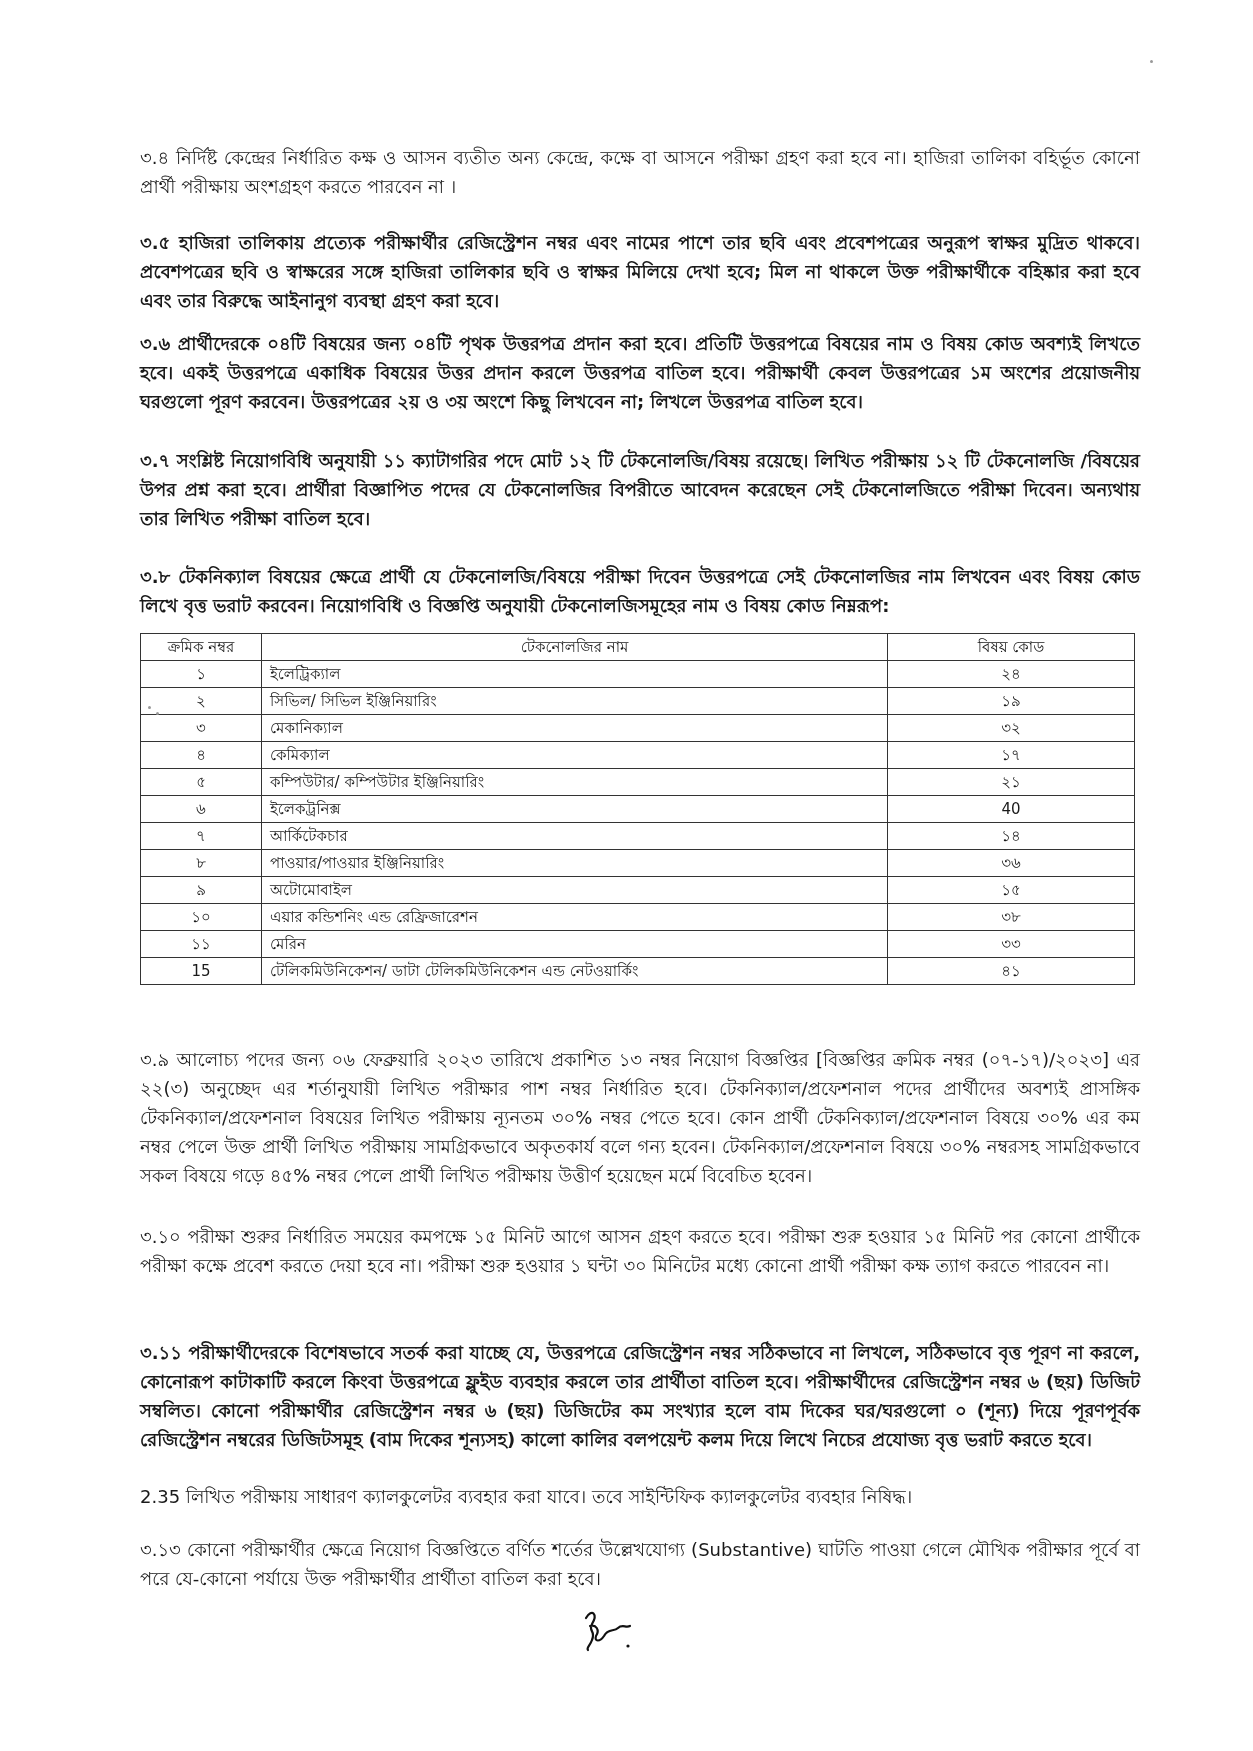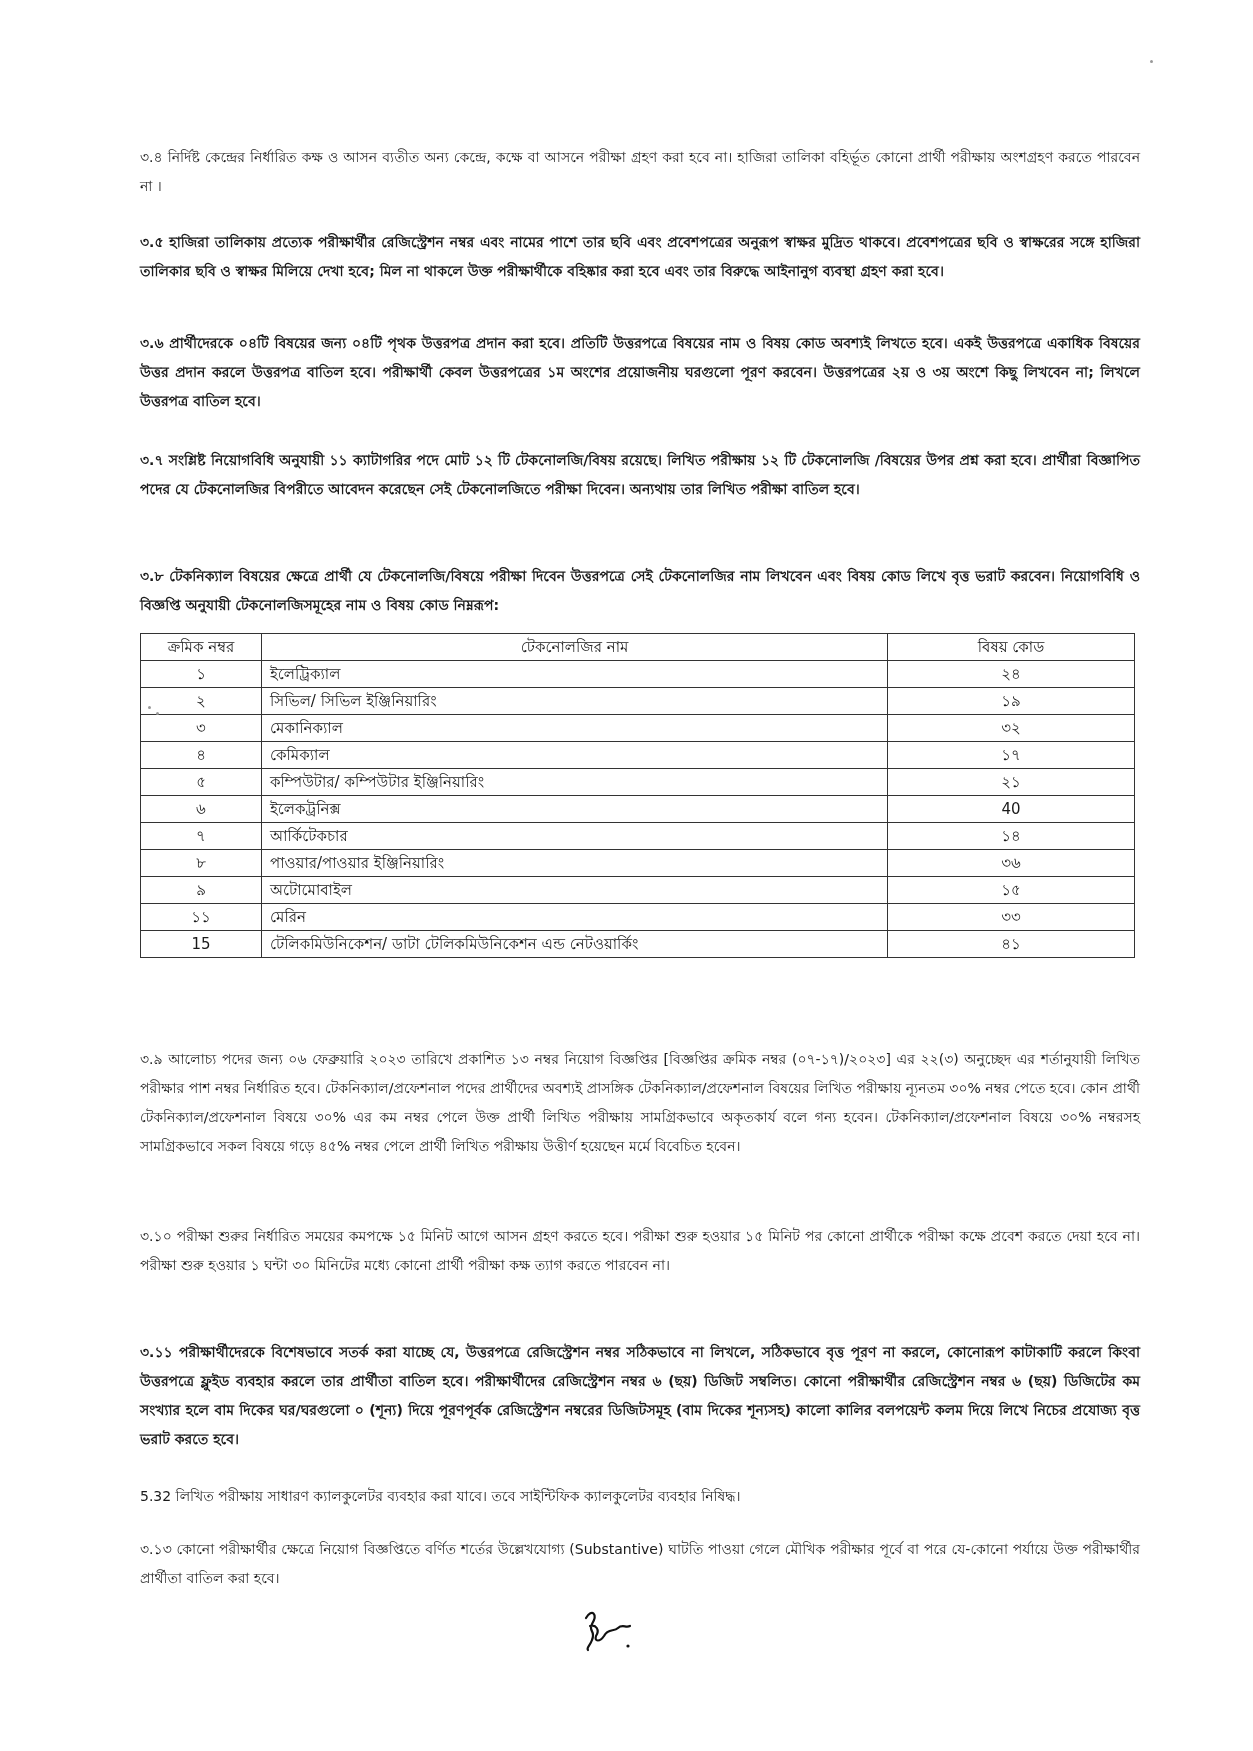--- a/index.html
+++ b/index.html
@@ -4,21 +4,21 @@
   <style>
     html, body { margin: 0; padding: 0; background: #ffffff; }
     body {
       width: 1253px; height: 1751px; position: relative; overflow: hidden;
       font-family: "DejaVu Sans", "Liberation Sans", sans-serif;
       color: #1a1a1a;
     }
     .page { position: absolute; left: 0; top: 0; width: 1253px; height: 1751px; }
     .para {
       position: absolute; left: 140px; width: 1000px;
-      font-size: 14px; line-height: 29px; text-align: justify;
+      font-size: 18px; line-height: 29px; text-align: justify;
       margin: 0;
     }
     .para.bold { font-weight: bold; margin-top: 16px; }
     .tbl {
       position: absolute; left: 140px; top: 633px; width: 995px;
       border-collapse: collapse; font-size: 15px;
     }
     .tbl th, .tbl td {
       border: 1px solid #333; height: 26px; padding: 0 8px;
       font-weight: normal; line-height: 25px;
@@ -92,36 +92,41 @@
         <td class="c">৮</td>
         <td class="l">পাওয়ার/পাওয়ার ইঞ্জিনিয়ারিং</td>
         <td class="c">৩৬</td>
       </tr>
       <tr>
         <td class="c">৯</td>
         <td class="l">অটোমোবাইল</td>
         <td class="c">১৫</td>
       </tr>
       <tr>
+        <td class="c">১০</td>
+        <td class="l">এয়ার কন্ডিশনিং এন্ড রেফ্রিজারেশন</td>
+        <td class="c">৩৮</td>
+      </tr>
+      <tr>
         <td class="c">১১</td>
         <td class="l">মেরিন</td>
         <td class="c">৩৩</td>
       </tr>
       <tr>
         <td class="c">15</td>
         <td class="l">টেলিকমিউনিকেশন/ ডাটা টেলিকমিউনিকেশন এন্ড নেটওয়ার্কিং</td>
         <td class="c">৪১</td>
       </tr>
     </tbody>
   </table>
 
   <p class="para" style="top:1045px;">৩.৯ আলোচ্য পদের জন্য ০৬ ফেব্রুয়ারি ২০২৩ তারিখে প্রকাশিত ১৩ নম্বর নিয়োগ বিজ্ঞপ্তির [বিজ্ঞপ্তির ক্রমিক নম্বর (০৭-১৭)/২০২৩] এর ২২(৩) অনুচ্ছেদ এর শর্তানুযায়ী লিখিত পরীক্ষার পাশ নম্বর নির্ধারিত হবে। টেকনিক্যাল/প্রফেশনাল পদের প্রার্থীদের অবশ্যই প্রাসঙ্গিক টেকনিক্যাল/প্রফেশনাল বিষয়ের লিখিত পরীক্ষায় ন্যূনতম ৩০% নম্বর পেতে হবে। কোন প্রার্থী টেকনিক্যাল/প্রফেশনাল বিষয়ে ৩০% এর কম নম্বর পেলে উক্ত প্রার্থী লিখিত পরীক্ষায় সামগ্রিকভাবে অকৃতকার্য বলে গন্য হবেন। টেকনিক্যাল/প্রফেশনাল বিষয়ে ৩০% নম্বরসহ সামগ্রিকভাবে সকল বিষয়ে গড়ে ৪৫% নম্বর পেলে প্রার্থী লিখিত পরীক্ষায় উত্তীর্ণ হয়েছেন মর্মে বিবেচিত হবেন।</p>
   <p class="para" style="top:1222px;">৩.১০ পরীক্ষা শুরুর নির্ধারিত সময়ের কমপক্ষে ১৫ মিনিট আগে আসন গ্রহণ করতে হবে। পরীক্ষা শুরু হওয়ার ১৫ মিনিট পর কোনো প্রার্থীকে পরীক্ষা কক্ষে প্রবেশ করতে দেয়া হবে না। পরীক্ষা শুরু হওয়ার ১ ঘন্টা ৩০ মিনিটের মধ্যে কোনো প্রার্থী পরীক্ষা কক্ষ ত্যাগ করতে পারবেন না।</p>
   <p class="para bold" style="top:1322px;">৩.১১ পরীক্ষার্থীদেরকে বিশেষভাবে সতর্ক করা যাচ্ছে যে, উত্তরপত্রে রেজিস্ট্রেশন নম্বর সঠিকভাবে না লিখলে, সঠিকভাবে বৃত্ত পূরণ না করলে, কোনোরূপ কাটাকাটি করলে কিংবা উত্তরপত্রে ফ্লুইড ব্যবহার করলে তার প্রার্থীতা বাতিল হবে। পরীক্ষার্থীদের রেজিস্ট্রেশন নম্বর ৬ (ছয়) ডিজিট সম্বলিত। কোনো পরীক্ষার্থীর রেজিস্ট্রেশন নম্বর ৬ (ছয়) ডিজিটের কম সংখ্যার হলে বাম দিকের ঘর/ঘরগুলো ০ (শূন্য) দিয়ে পূরণপূর্বক রেজিস্ট্রেশন নম্বরের ডিজিটসমূহ (বাম দিকের শূন্যসহ) কালো কালির বলপয়েন্ট কলম দিয়ে লিখে নিচের প্রযোজ্য বৃত্ত ভরাট করতে হবে।</p>
-  <p class="para" style="top:1482px;">5.32 লিখিত পরীক্ষায় সাধারণ ক্যালকুলেটর ব্যবহার করা যাবে। তবে সাইন্টিফিক ক্যালকুলেটর ব্যবহার নিষিদ্ধ।</p>
+  <p class="para" style="top:1482px;">2.35 লিখিত পরীক্ষায় সাধারণ ক্যালকুলেটর ব্যবহার করা যাবে। তবে সাইন্টিফিক ক্যালকুলেটর ব্যবহার নিষিদ্ধ।</p>
   <p class="para" style="top:1535px;">৩.১৩ কোনো পরীক্ষার্থীর ক্ষেত্রে নিয়োগ বিজ্ঞপ্তিতে বর্ণিত শর্তের উল্লেখযোগ্য (Substantive) ঘাটতি পাওয়া গেলে মৌখিক পরীক্ষার পূর্বে বা পরে যে-কোনো পর্যায়ে উক্ত পরীক্ষার্থীর প্রার্থীতা বাতিল করা হবে।</p>
 
   <svg class="signature" viewBox="0 0 60 50">
     <path d="M8 12 C 14 2, 20 8, 14 18 C 10 26, 18 24, 14 34 C 12 40, 8 42, 10 44 M12 20 C 18 18, 22 24, 18 30 C 16 36, 22 36, 26 30 C 30 22, 36 26, 40 22 C 44 18, 48 22, 52 20" fill="none" stroke="#111" stroke-width="2.2" stroke-linecap="round"></path>
     <circle cx="50" cy="40" r="1.6" fill="#111"></circle>
   </svg>
 
   <span class="speck" style="left:1150px; top:60px;"></span>
   <span class="speck" style="left:148px; top:706px;"></span>
   <span class="speck" style="left:156px; top:712px;"></span>

